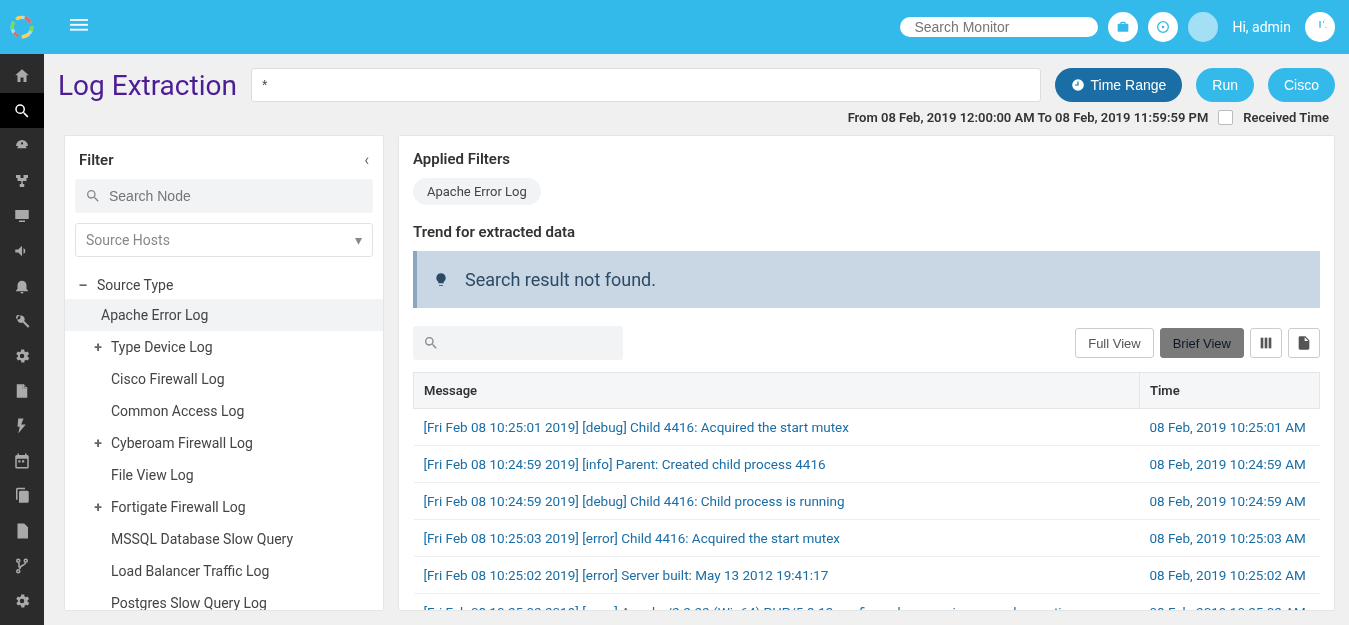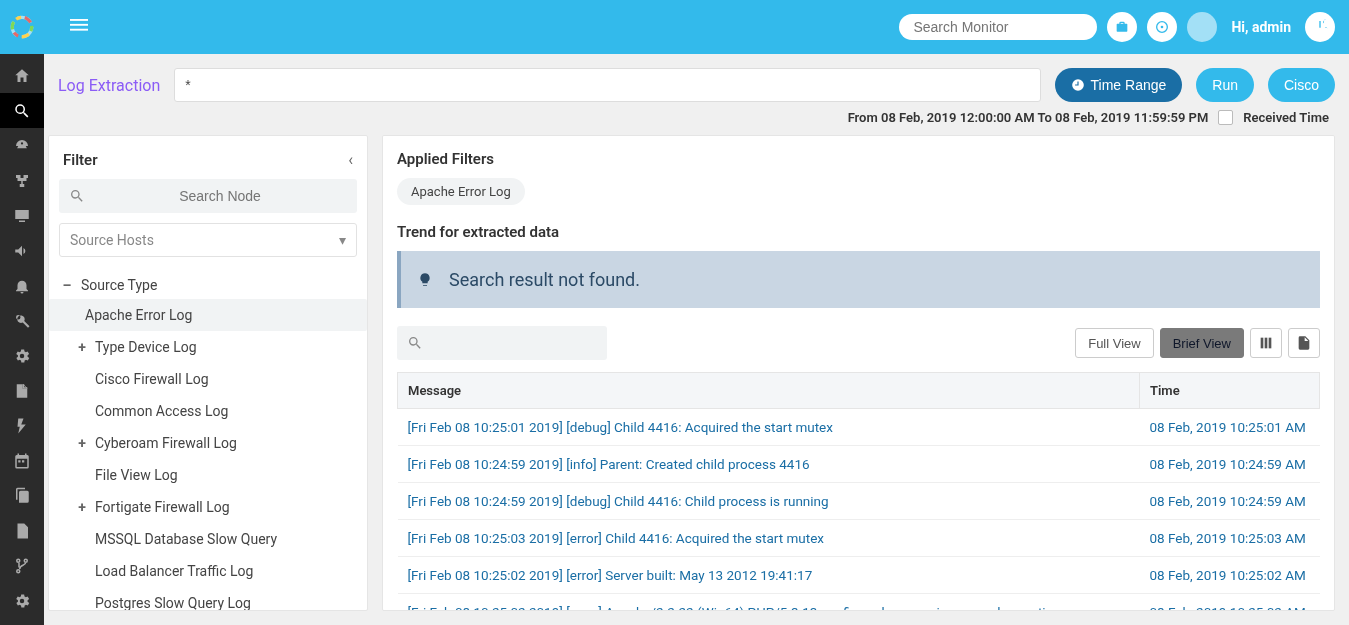--- a/index.html
+++ b/index.html
@@ -4,61 +4,61 @@
 <style>
   * { box-sizing: border-box; margin: 0; padding: 0; }
   html, body { height: 100%; font-family: -apple-system, BlinkMacSystemFont, "Segoe UI", Roboto, "Helvetica Neue", Arial, sans-serif; font-size: 14px; color: #333; }
   body { display: flex; flex-direction: column; overflow: hidden; }
 
   
   .topbar { height: 54px; background: #33baeb; display: flex; align-items: center; padding: 0 14px 0 0; gap: 10px; }
   .logo-box { width: 44px; height: 54px; display: flex; align-items: center; justify-content: center; }
   .hamburger { color: #fff; font-size: 20px; cursor: pointer; margin-left: 16px; }
   .topbar-spacer { flex: 1; }
-  .search-monitor { width: 198px; height: 26px; background: #fff; border-radius: 15px; display: flex; align-items: center; padding: 0 6px 0 14px; }
+  .search-monitor { width: 198px; height: 20px; background: #fff; border-radius: 15px; display: flex; align-items: center; padding: 0 6px 0 14px; }
   .search-monitor input { border: none; outline: none; flex: 1; font-size: 14px; color: #555; background: transparent; }
   .circle-btn { width: 30px; height: 30px; border-radius: 50%; background: #fff; display: flex; align-items: center; justify-content: center; cursor: pointer; color: #33baeb; }
   .avatar { width: 30px; height: 30px; border-radius: 50%; background: rgba(255,255,255,0.55); display: inline-block; }
-  .user-greet { color: #fff; font-weight: 700; font-size: 14px; margin: 2px 4px; }
+  .user-greet { color: #fff; font-weight: 400; font-size: 14px; margin: 2px 4px; }
 
   
   .body-wrap { flex: 1; display: flex; overflow: hidden; background: #f0f0f0; }
 
   
   .sidebar { width: 44px; background: #2b2b2b; display: flex; flex-direction: column; align-items: center; padding-top: 4px; }
   .sb-item { width: 44px; height: 35px; display: flex; align-items: center; justify-content: center; color: #aaa; cursor: pointer; }
   .sb-item.active { background: #000; color: #fff; }
   .sb-item svg { width: 18px; height: 18px; fill: currentColor; }
 
   
   .main { flex: 1; display: flex; flex-direction: column; overflow: hidden; }
 
   
   .title-row { display: flex; align-items: center; gap: 14px; padding: 14px 14px 6px 14px; }
-  .page-title { font-size: 16px; color: #8b5cf6; font-weight: 400; white-space: nowrap; }
+  .page-title { font-size: 28px; color: #4c1d95; font-weight: 400; white-space: nowrap; }
   .query-input { flex: 1; height: 34px; border: 1px solid #ddd; background: #fff; border-radius: 3px; padding: 0 10px; font-size: 14px; color: #444; }
   .btn { height: 34px; padding: 16px 16px; border: none; border-radius: 17px; font-size: 14px; font-weight: 500; cursor: pointer; display: inline-flex; align-items: center; gap: 6px; }
   .btn-dark { background: #1a6ea5; color: #fff; }
   .btn-light { background: #33baeb; color: #fff; }
   .btn-dark svg { width: 14px; height: 14px; fill: #fff; }
 
   .range-row { text-align: right; padding: 2px 20px 10px 0; font-size: 13px; color: #333; font-weight: 600; display: flex; align-items: center; justify-content: flex-end; gap: 10px; }
   .chkbox { width: 15px; height: 15px; border: 1px solid #bbb; background: #fff; display: inline-block; border-radius: 2px; }
 
   
-  .content-row { flex: 1; display: flex; gap: 14px; padding: 0 14px 14px 4px; overflow: hidden; }
+  .content-row { flex: 1; display: flex; gap: 14px; padding: 0 14px 14px 20px; overflow: hidden; }
 
   
   .filter-panel { width: 320px; background: #fff; border: 1px solid #e5e5e5; border-radius: 2px; display: flex; flex-direction: column; overflow: hidden; }
   .fp-head { display: flex; align-items: center; justify-content: space-between; padding: 14px 14px 10px 14px; }
   .fp-title { font-size: 15px; font-weight: 600; color: #333; }
   .collapse-arrow { color: #666; cursor: pointer; font-size: 16px;}
   .fp-body { padding: 0 10px 10px 10px; overflow-y: auto; flex: 1; }
   .search-node { display: flex; align-items: center; gap: 8px; background: #f1f3f4; border-radius: 3px; height: 34px; padding: 0 10px; margin-bottom: 10px; }
-  .search-node input { border: none; outline: none; background: transparent; flex: 1; font-size: 14px; color: #666; text-align: center; }
+  .search-node input { border: none; outline: none; background: transparent; flex: 1; font-size: 14px; color: #666; }
   .hosts-select { display: flex; align-items: center; justify-content: space-between; border: 1px solid #e2e2e2; border-radius: 3px; height: 34px; padding: 0 10px; color: #888; font-size: 14px; cursor: pointer; margin-bottom: 14px; }
   .tree-head { display: flex; align-items: center; gap: 8px; font-size: 14px; color: #444; padding: 6px 2px; cursor: pointer; }
   .tree-head .tgl { font-weight: 700; color: #666; width: 12px; text-align: center; }
   .tree-list { list-style: none; }
   .tree-list li { font-size: 14px; color: #444; padding: 8px 4px 8px 18px; cursor: pointer; display: flex; align-items: center; gap: 8px; border-radius: 2px;}
   .tree-list li.selected { background: #f1f3f4; margin: 0 -10px; padding-left: 28px; }
   .tree-list li .expander { color: #666; font-weight: 700; width: 10px; display: inline-block; text-align: center; }
   .tree-list li.no-exp { padding-left: 18px; }
   .tree-list li.no-exp .expander { visibility: hidden; }
 

